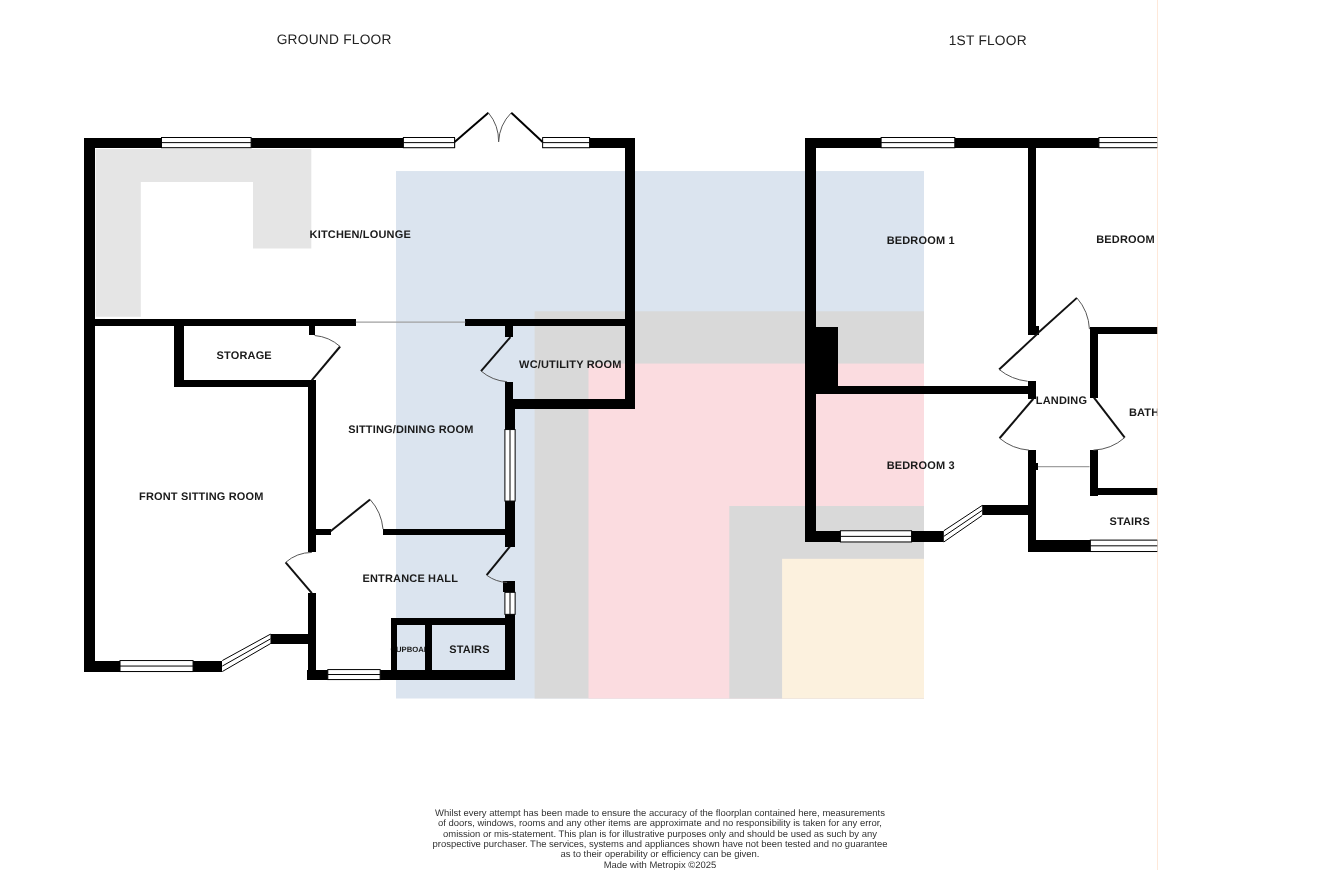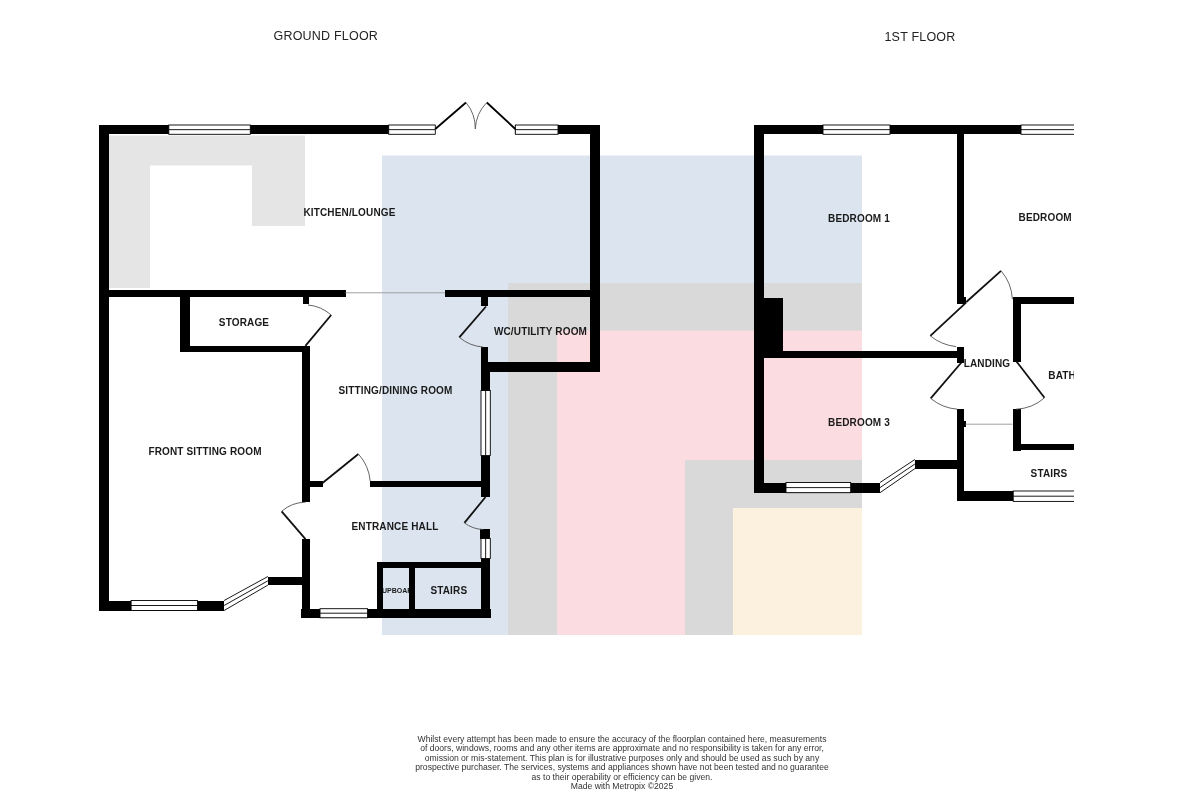--- a/index.html
+++ b/index.html
@@ -1,16 +1,16 @@
 <!DOCTYPE html>
 <html><head>
 <meta charset="utf-8">
 <style>
 html,body{margin:0;padding:0;background:#ffffff;}
-#page{position:relative;width:1052px;height:791px;background:#f97316;overflow:hidden;margin-left:22px;}
+#page{position:relative;width:1052px;height:791px;background:#f97316;overflow:hidden;}
 svg{position:absolute;top:0;left:0;}
 text{font-family:"Liberation Sans",sans-serif;}
 .rl{font-weight:bold;font-size:10px;fill:#1a1a1a;letter-spacing:0.15px;}
 .ttl{font-size:12.5px;fill:#222222;letter-spacing:0.2px;}
 .dis{font-size:8.6px;fill:#333333;}
 </style>
 </head>
 <body>
 <div id="page">
 <svg width="1200" height="791" viewBox="0 0 1200 791">

